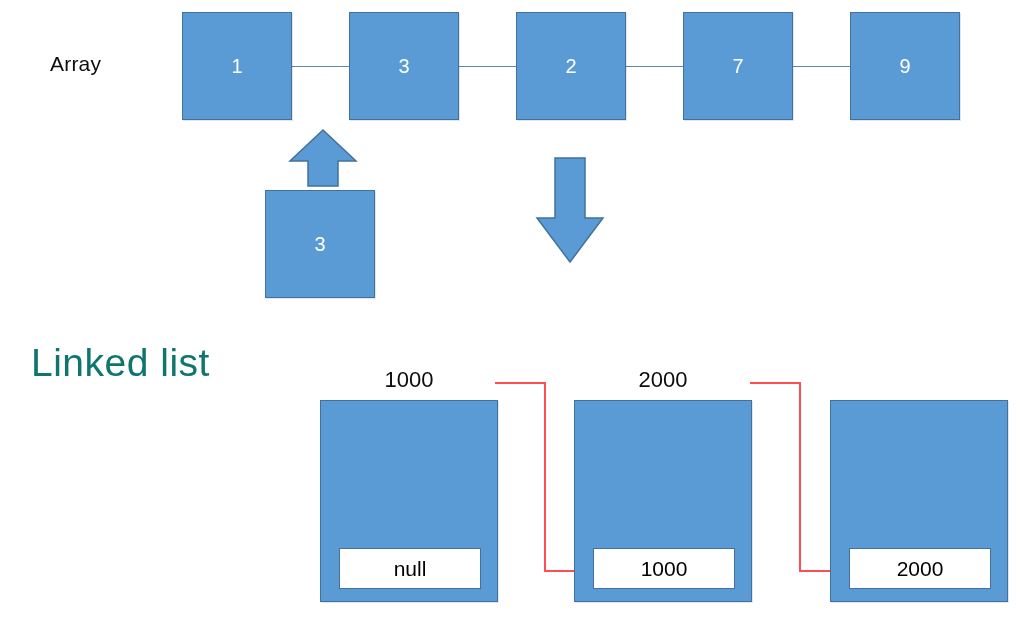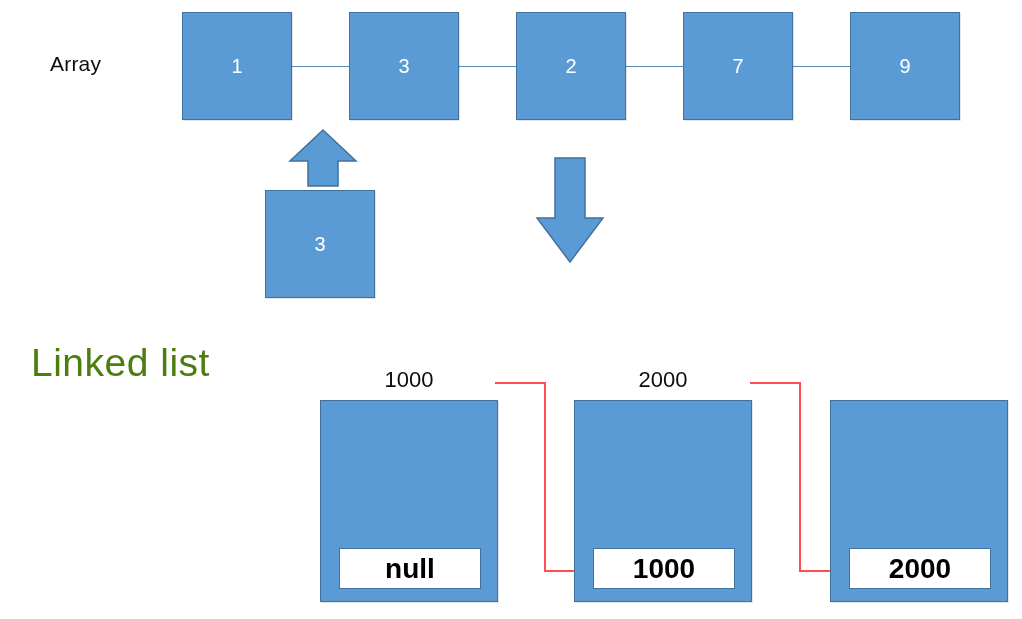--- a/index.html
+++ b/index.html
@@ -26,21 +26,21 @@
     font-family: Liberation Sans, sans-serif;
     letter-spacing: 0.2px;
     white-space: nowrap;
     margin-top: 32px;
   }
   .title-linked {
     position: absolute;
     left: 31px;
     top: 341px;
     font-size: 39px;
-    color: #4d7c0f;
+    color: #0f766e;
     font-family: "Liberation Sans", sans-serif;
     letter-spacing: 0.5px;
     white-space: nowrap;
   }
 
   
   .arr-cell {
     position: absolute;
     width: 110px;
     height: 108px;
@@ -109,25 +109,24 @@
     width: 142px;
     height: 41px;
     background: #ffffff;
     border: 1px solid #41719c;
     box-sizing: border-box;
     display: flex;
     align-items: center;
     justify-content: center;
   }
   .ll-ptr-text {
-    font-size: 28px;
+    font-size: 21px;
     color: #000000;
     font-family: "Liberation Sans", sans-serif;
     line-height: 1;
-    font-weight: bold;
   }
   .ll-addr {
     position: absolute;
     top: 369px;
     width: 178px;
     text-align: center;
     font-size: 22px;
     color: #0d0d0d;
     font-family: "Liberation Sans", sans-serif;
     line-height: 1;

